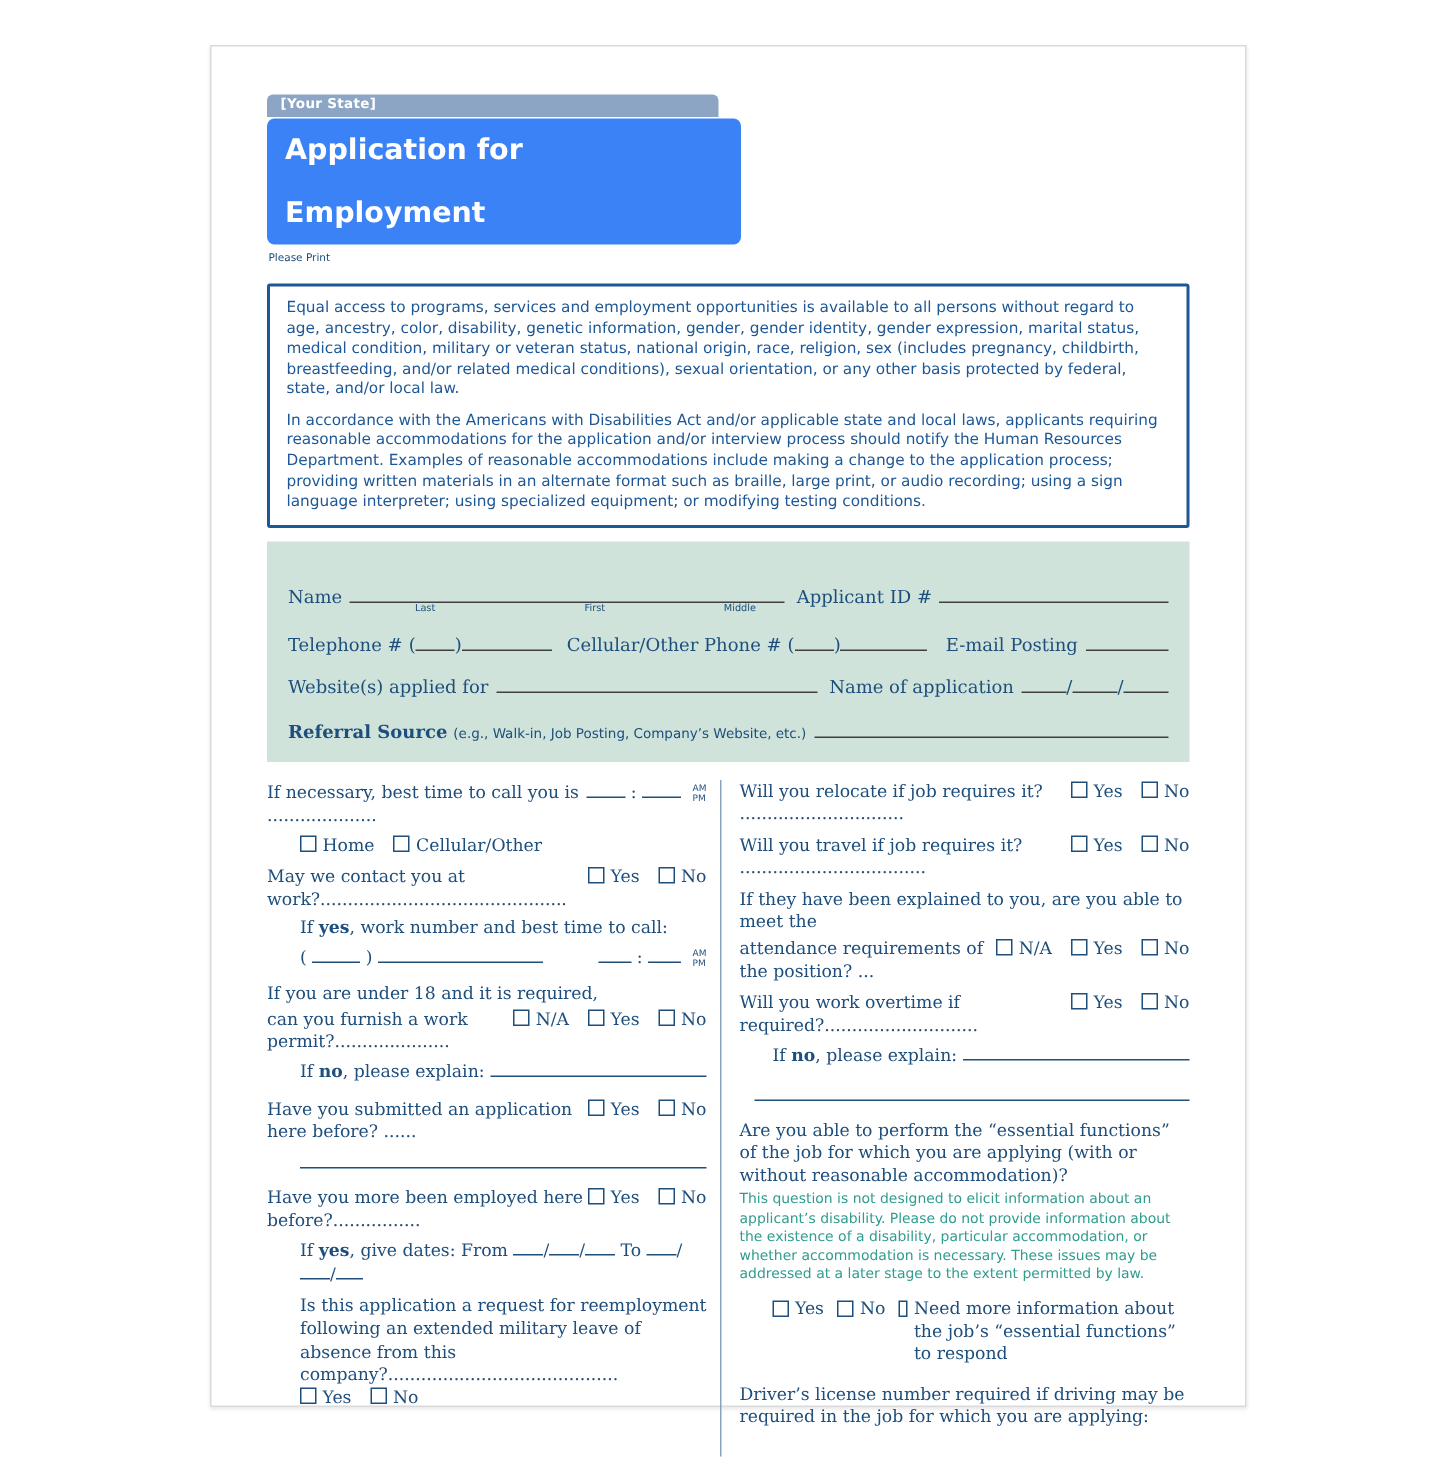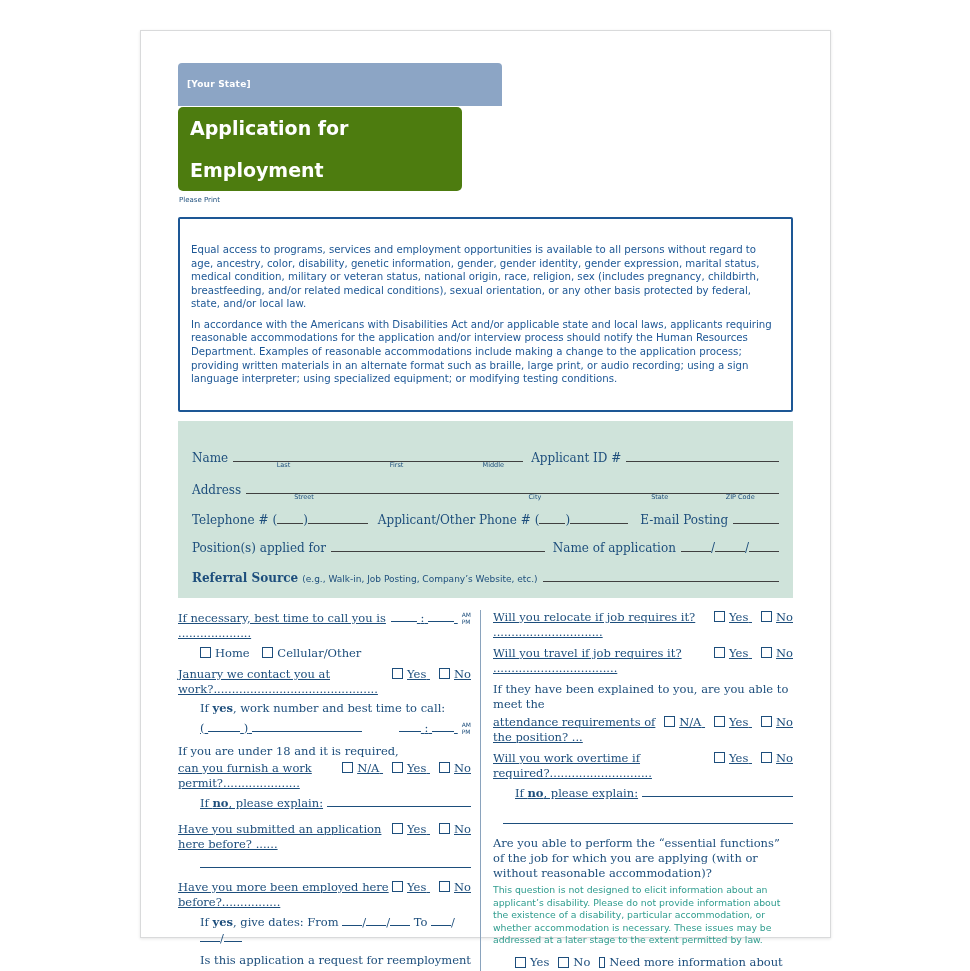--- a/index.html
+++ b/index.html
@@ -1,42 +1,42 @@
 <!DOCTYPE html>
 <html><head>
 <meta charset="utf-8">
 <style>
   html,body{margin:0;padding:0;background:#fff;}
   body{width:970px;height:971px;position:relative;font-family:"DejaVu Serif",serif;color:#1d4e7c;}
   .sheet{position:absolute;left:140px;top:30px;width:691px;height:908px;background:#fff;
          border:1px solid #d9dadb;box-shadow:0 1px 3px rgba(0,0,0,.10);box-sizing:border-box;padding:0 37px;}
   
-  .statebar{margin-top:32px;width:324px;box-sizing:border-box;background:#8ca5c5;border-radius:4px 4px 0 0;
-            color:#fff;font:bold 9px/15px "DejaVu Sans",sans-serif;padding:14px 9px;letter-spacing:.2px;}
-  .titlebar{width:284px;box-sizing:border-box;background:#4d7c0f;border-radius:5px;color:#fff;
+  .statebar{margin-top:32px;width:301px;box-sizing:border-box;background:#8ca5c5;border-radius:4px 4px 0 0;
+            color:#fff;font:bold 9px/15px "DejaVu Sans",sans-serif;padding:0 9px;letter-spacing:.2px;}
+  .titlebar{width:316px;box-sizing:border-box;background:#3b82f6;border-radius:5px;color:#fff;
             font:bold 19px/42px "DejaVu Sans",sans-serif;padding:0 12px;margin-top:1px;}
   .pp{font:7px "DejaVu Sans",sans-serif;margin:5px 0 0 1px;}
   
-  .notice{border:2px solid #1d5795;border-radius:2px;margin-top:13px;padding:24px 11px;
+  .notice{border:2px solid #1d5795;border-radius:2px;margin-top:13px;padding:8px 11px;
           font:10.2px/1.33 "DejaVu Sans",sans-serif;color:#1d5795;}
   .notice p{margin:0;}
   .notice p + p{margin-top:7px;}
   
   .green{background:#cfe3da;margin-top:9px;padding:28px 14px 13px;font-size:12px;}
   .grow{display:flex;align-items:baseline;}
   .grow .lbl{white-space:nowrap;}
   .gu{border-bottom:1px solid #404040;height:12px;position:relative;}
   .gu.fx{flex:1;margin-left:5px;}
   .subl{position:absolute;top:12px;font:6.5px "DejaVu Sans",sans-serif;color:#1d4e7c;}
   .note-sm{font:9px "DejaVu Sans",sans-serif;}
   
   .cols{display:flex;margin-top:12px;min-height:460px;font-size:11.5px;line-height:1.32;}
   .col-l{width:302px;flex:none;padding-right:9px;box-sizing:border-box;}
   .col-r{flex:1;border-left:1px solid #8aa3bd;padding-left:12px;}
-  .fr{display:flex;justify-content:space-between;align-items:baseline;text-decoration:underline;}
+  .fr{display:flex;justify-content:space-between;align-items:baseline;}
   .opts{white-space:nowrap;}
   .opt{white-space:nowrap;}
   .opt + .opt{margin-left:9px;}
   .cb{display:inline-block;width:9px;height:9px;border:1.2px solid #1d4e7c;margin-right:4px;
       vertical-align:-1px;background:#fff;}
   .ind{margin-left:22px;}
   .u{display:inline-block;border-bottom:1px solid #1d4e7c;height:11px;}
   .uflex{flex:1;border-bottom:1px solid #1d4e7c;height:11px;margin-left:4px;}
   .contline{border-bottom:1px solid #1d4e7c;height:11px;}
   .ampm{display:inline-block;font:6px/1.15 "DejaVu Sans",sans-serif;vertical-align:-2px;margin-left:4px;text-align:left;}
@@ -68,47 +68,38 @@
       <span class="lbl">Name</span>
       <span class="gu" style="width:290px;margin-left:5px;">
         <span class="subl" style="left:15%">Last</span>
         <span class="subl" style="left:54%">First</span>
         <span class="subl" style="left:86%">Middle</span>
       </span>
       <span class="lbl" style="margin-left:8px">Applicant ID #</span>
       <span class="gu fx"></span>
     </div>
 
-    <div class="grow mb14">
-      <span class="lbl">Address</span>
-      <span class="gu fx">
-        <span class="subl" style="left:9%">Street</span>
-        <span class="subl" style="left:53%">City</span>
-        <span class="subl" style="left:76%">State</span>
-        <span class="subl" style="left:90%">ZIP Code</span>
-      </span>
-    </div>
 
     <div class="grow mb12">
       <span class="lbl">Telephone #</span>
       <span style="margin-left:4px">(</span>
       <span class="gu" style="width:26px"></span>
       <span>)</span>
       <span class="gu" style="width:60px"></span>
-      <span class="lbl" style="margin-left:10px">Applicant/Other Phone #</span>
+      <span class="lbl" style="margin-left:10px">Cellular/Other Phone #</span>
       <span style="margin-left:4px">(</span>
       <span class="gu" style="width:26px"></span>
       <span>)</span>
       <span class="gu" style="width:58px"></span>
       <span class="lbl" style="margin-left:12px">E-mail Posting</span>
       <span class="gu fx"></span>
     </div>
 
     <div class="grow mb14">
-      <span class="lbl">Position(s) applied for</span>
+      <span class="lbl">Website(s) applied for</span>
       <span class="gu fx"></span>
       <span class="lbl" style="margin-left:8px">Name of application</span>
       <span class="gu" style="width:30px;margin-left:5px"></span>
       <span>/</span>
       <span class="gu" style="width:30px"></span>
       <span>/</span>
       <span class="gu" style="width:30px"></span>
     </div>
 
     <div class="grow">
@@ -132,21 +123,21 @@
             <span>PM</span></span>
         </span>
       </div>
 
       <div class="ind mb6">
         <span class="opt"><span class="cb"></span><span>Home</span></span>
         <span class="opt"><span class="cb"></span><span>Cellular/Other</span></span>
       </div>
 
       <div class="fr mb4">
-        <span>January we contact you at work?.............................................</span>
+        <span>May we contact you at work?.............................................</span>
         <span class="opts">
           <span class="opt"><span class="cb"></span><span>Yes</span></span>
           <span class="opt"><span class="cb"></span><span>No</span></span>
         </span>
       </div>
 
       <div class="ind mb3">
         <span>If </span><b>yes</b><span>, work number and best time to call:</span>
       </div>
 

